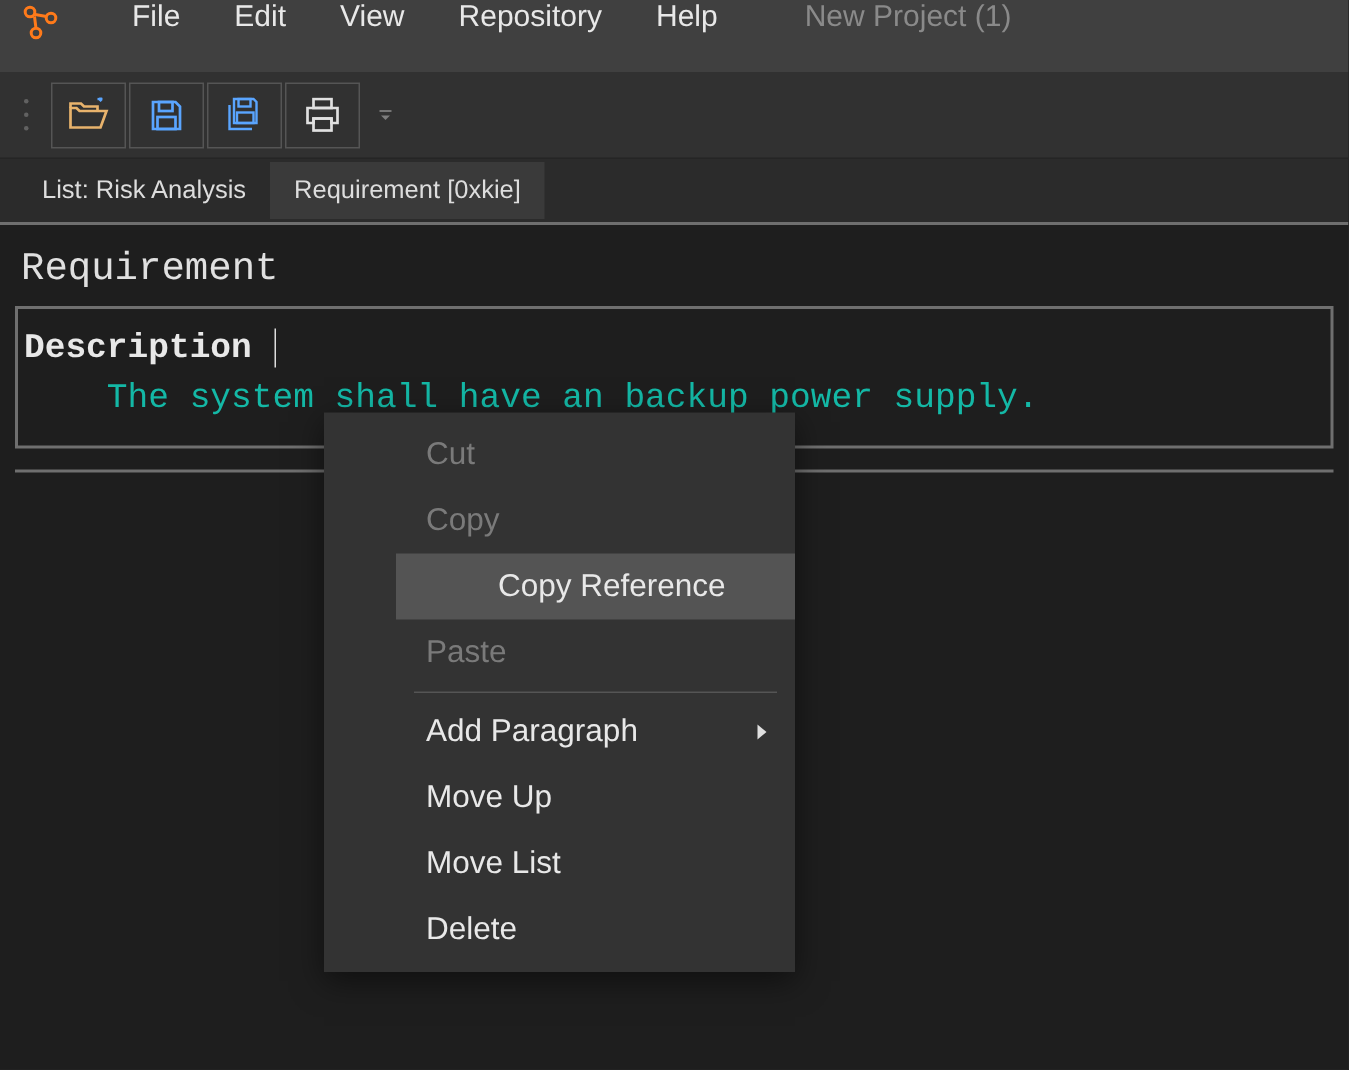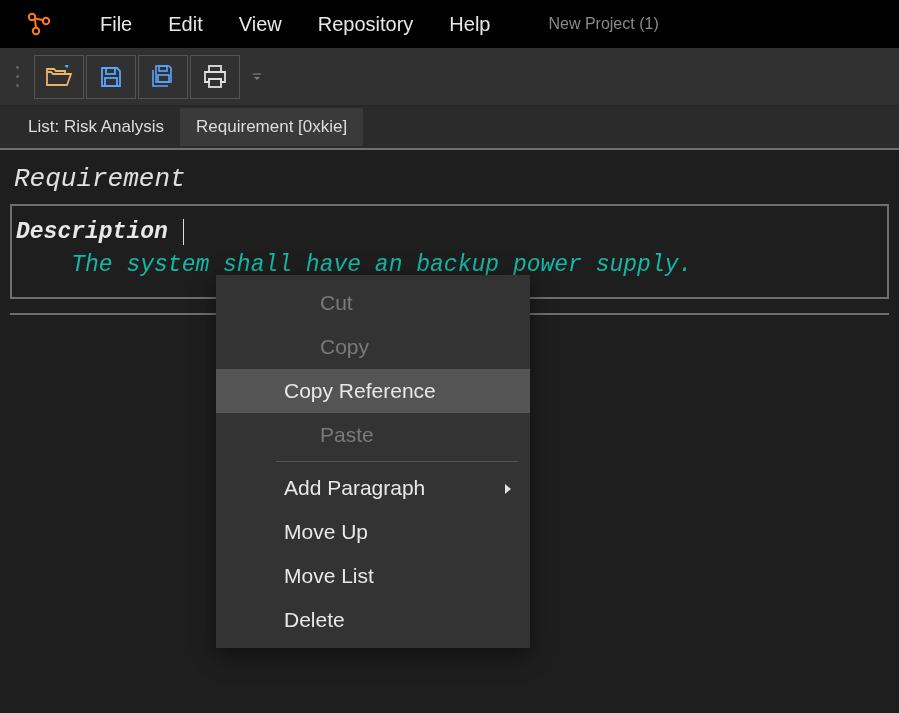--- a/index.html
+++ b/index.html
@@ -9,42 +9,42 @@
   background: #2b2b2b;
   font-family: -apple-system, BlinkMacSystemFont, "Segoe UI", sans-serif;
   color: #e0e0e0;
   overflow: hidden;
   position: relative;
 }
 
 
 .menubar {
   display: flex;
-  align-items: center;
+  align-items: flex-start;
   height: 48px;
-  padding: 0 0 0 24px;
-  background: #000000;
+  padding: 0 0 0 12px;
+  background: #404040;
 }
 .logo {
   width: 30px;
   height: 30px;
   margin-right: 28px;
   display: flex;
   align-items: center;
   justify-content: center;
 }
 .menu-item {
   padding: 0 18px;
   font-size: 20px;
   color: #e8e8e8;
   cursor: pointer;
 }
 .project-title {
   margin-left: 40px;
-  font-size: 16px;
+  font-size: 20px;
   color: #8a8a8a;
 }
 
 
 .toolbar {
   display: flex;
   align-items: center;
   height: 58px;
   padding: 0 0 0 16px;
   background: #313131;
@@ -105,21 +105,20 @@
 .tab.active {
   background: #3a3a3a;
 }
 
 
 .content {
   border-top: 2px solid #6f6f6f;
   background: #1e1e1e;
   height: calc(100% - 148px);
   padding: 0;
-  font-style: italic;
 }
 .heading {
   font-family: "Consolas", "Courier New", monospace;
   font-size: 26px;
   color: #e0e0e0;
   padding: 14px 14px 10px 14px;
 }
 .desc-box {
   margin: 0 10px 0 10px;
   border: 2px solid #6f6f6f;
@@ -160,24 +159,24 @@
   font-size: 21px;
   color: #e8e8e8;
   cursor: pointer;
   display: flex;
   align-items: center;
   justify-content: space-between;
 }
 .ctx-item.disabled {
   color: #7a7a7a;
   cursor: default;
-  margin-left: 36px;
 }
 .ctx-item.hover {
   background: #545454;
+  margin-left: 48px;
 }
 .ctx-sep {
   height: 1px;
   background: #555;
   margin: 4px 12px 4px 60px;
 }
 .submenu-arrow {
   margin-right: 18px;
 }
 </style>

